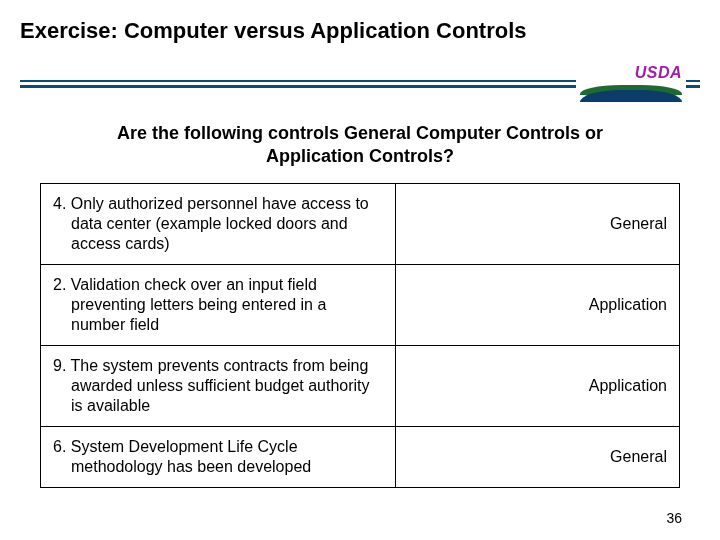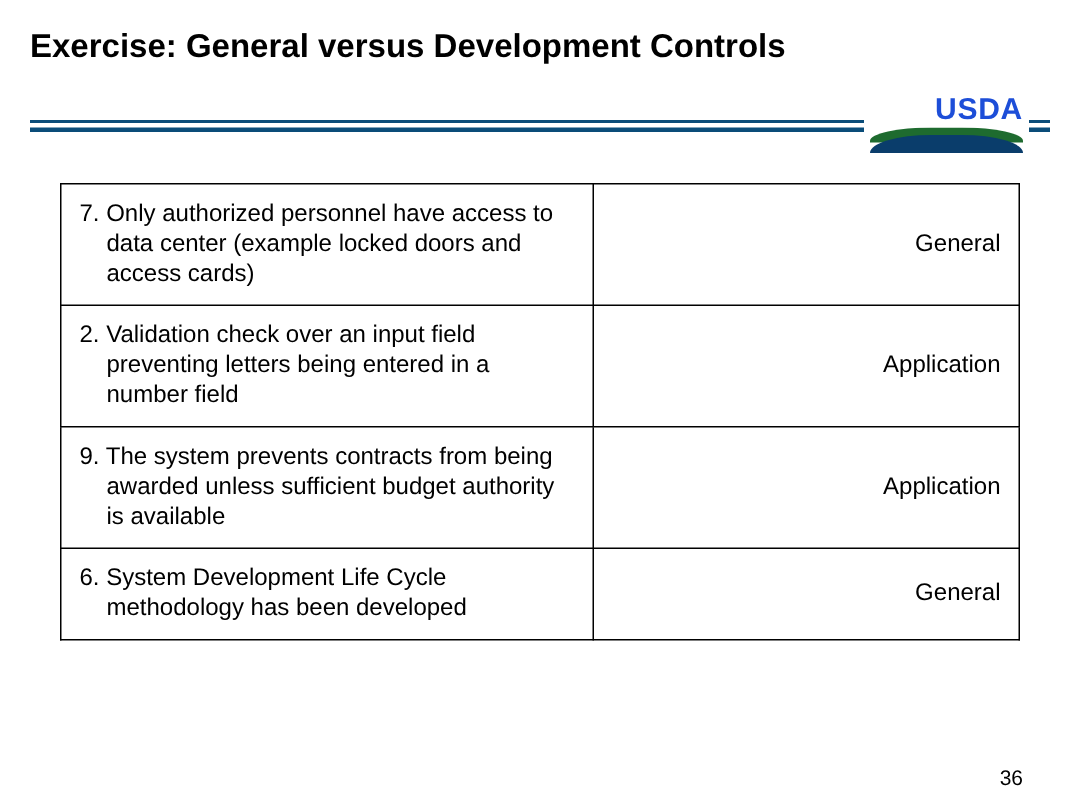--- a/index.html
+++ b/index.html
@@ -48,26 +48,27 @@
     position: absolute;
     right: 14px;
     top: 2px;
     width: 110px;
     height: 46px;
     background: #fff;
     box-sizing: border-box;
     padding: 2px 4px 0 4px;
   }
   .usda-text {
-    color: #1d4ed8;
+    color: #a21caf;
     font-weight: bold;
-    font-size: 20px;
+    font-size: 16px;
     letter-spacing: 0.5px;
     text-align: right;
     line-height: 22px;
+    font-style: italic;
   }
   .usda-swoosh {
     position: relative;
     height: 18px;
     margin-top: 1px;
     overflow: hidden;
   }
   .swoosh-green {
     position: absolute;
     left: 0; right: 0; top: 0;
@@ -122,42 +123,43 @@
     bottom: 14px;
     font-size: 14px;
     margin-left: 38px;
   }
 </style>
 </head>
 <body>
 
 <div class="slide">
 
-  <div class="title">Exercise:  General versus Development Controls</div>
+  <div class="title">Exercise:  Computer versus Application Controls</div>
 
   <div class="rule-wrap">
     <div class="rule-lines">
       <div class="line1"></div>
       <div class="line2"></div>
     </div>
     <div class="logo">
       <div class="usda-text">USDA</div>
       <div class="usda-swoosh">
         <div class="swoosh-green"></div>
         <div class="swoosh-blue"></div>
       </div>
     </div>
   </div>
 
+  <div class="question">Are the following controls General Computer Controls or Application Controls?</div>
 
   <table class="controls">
     <tbody>
         <tr>
       <td class="desc">
-            <span class="hang">7. Only authorized personnel have access to data center (example locked doors and access cards)</span>
+            <span class="hang">4. Only authorized personnel have access to data center (example locked doors and access cards)</span>
           </td>
       <td class="ans">General</td>
     </tr>
     <tr>
       <td class="desc">
             <span class="hang">2. Validation check over an input field preventing letters being entered in a number field</span>
           </td>
       <td class="ans">Application</td>
     </tr>
     <tr>

